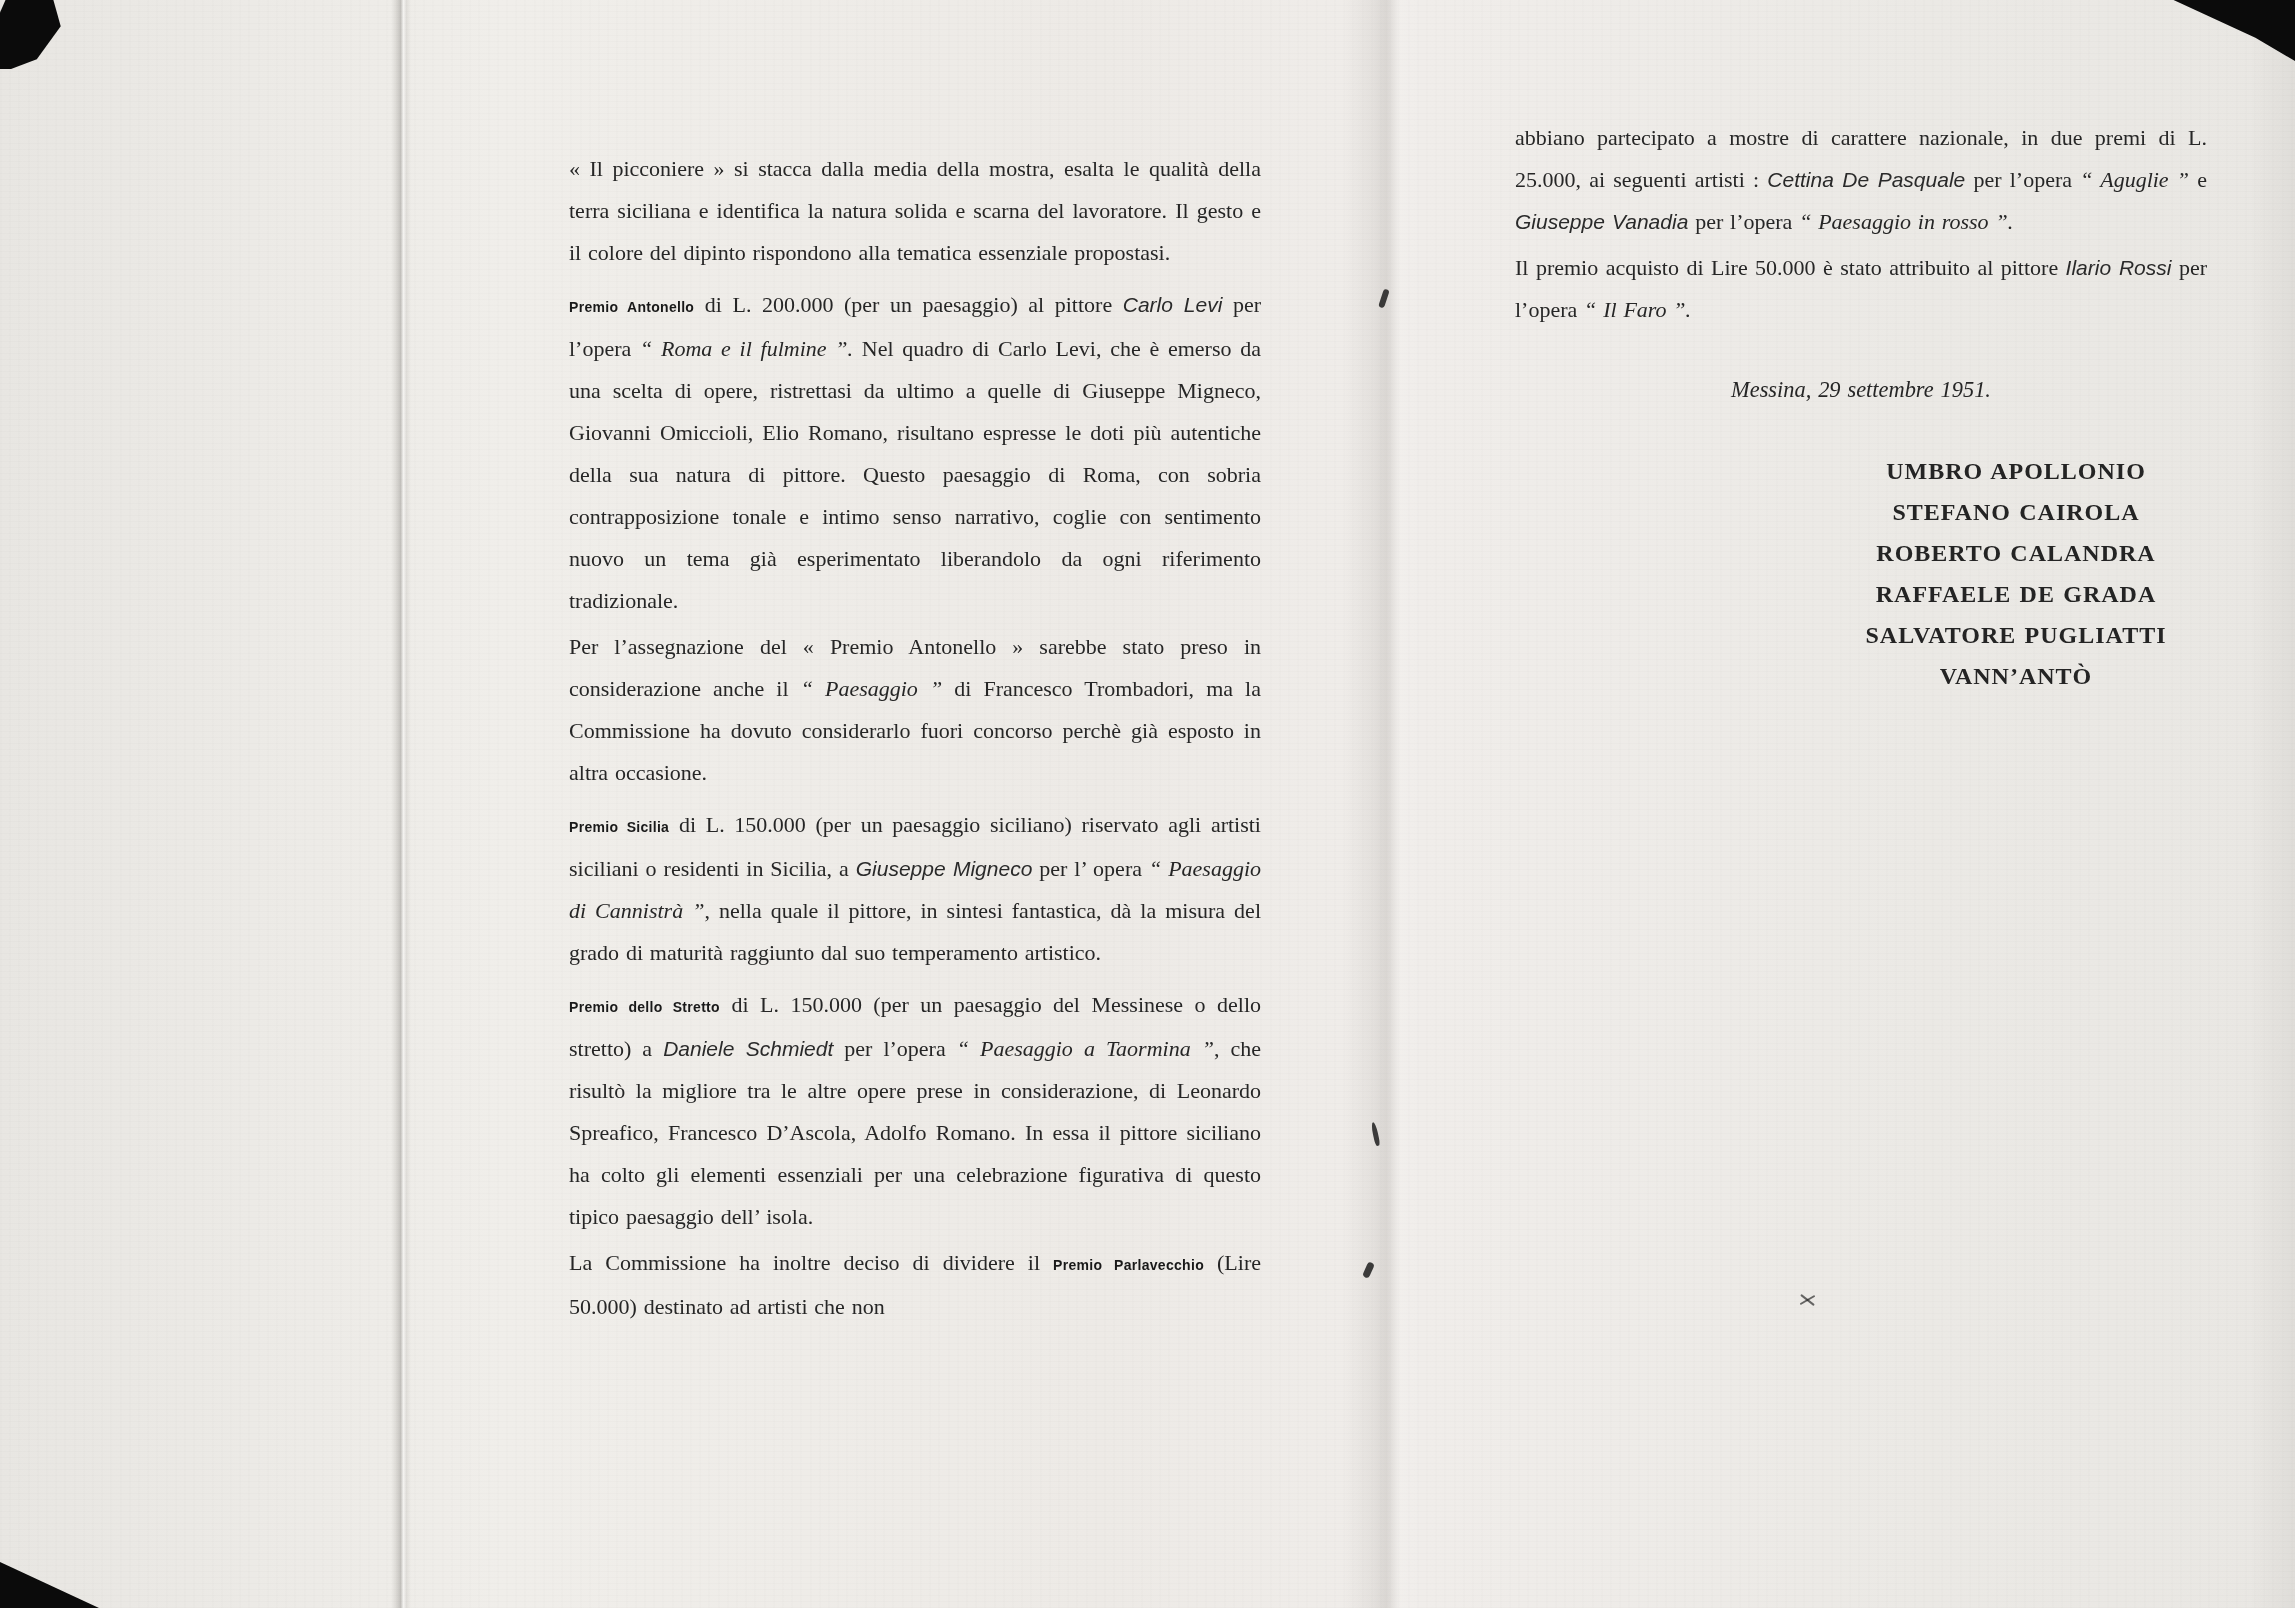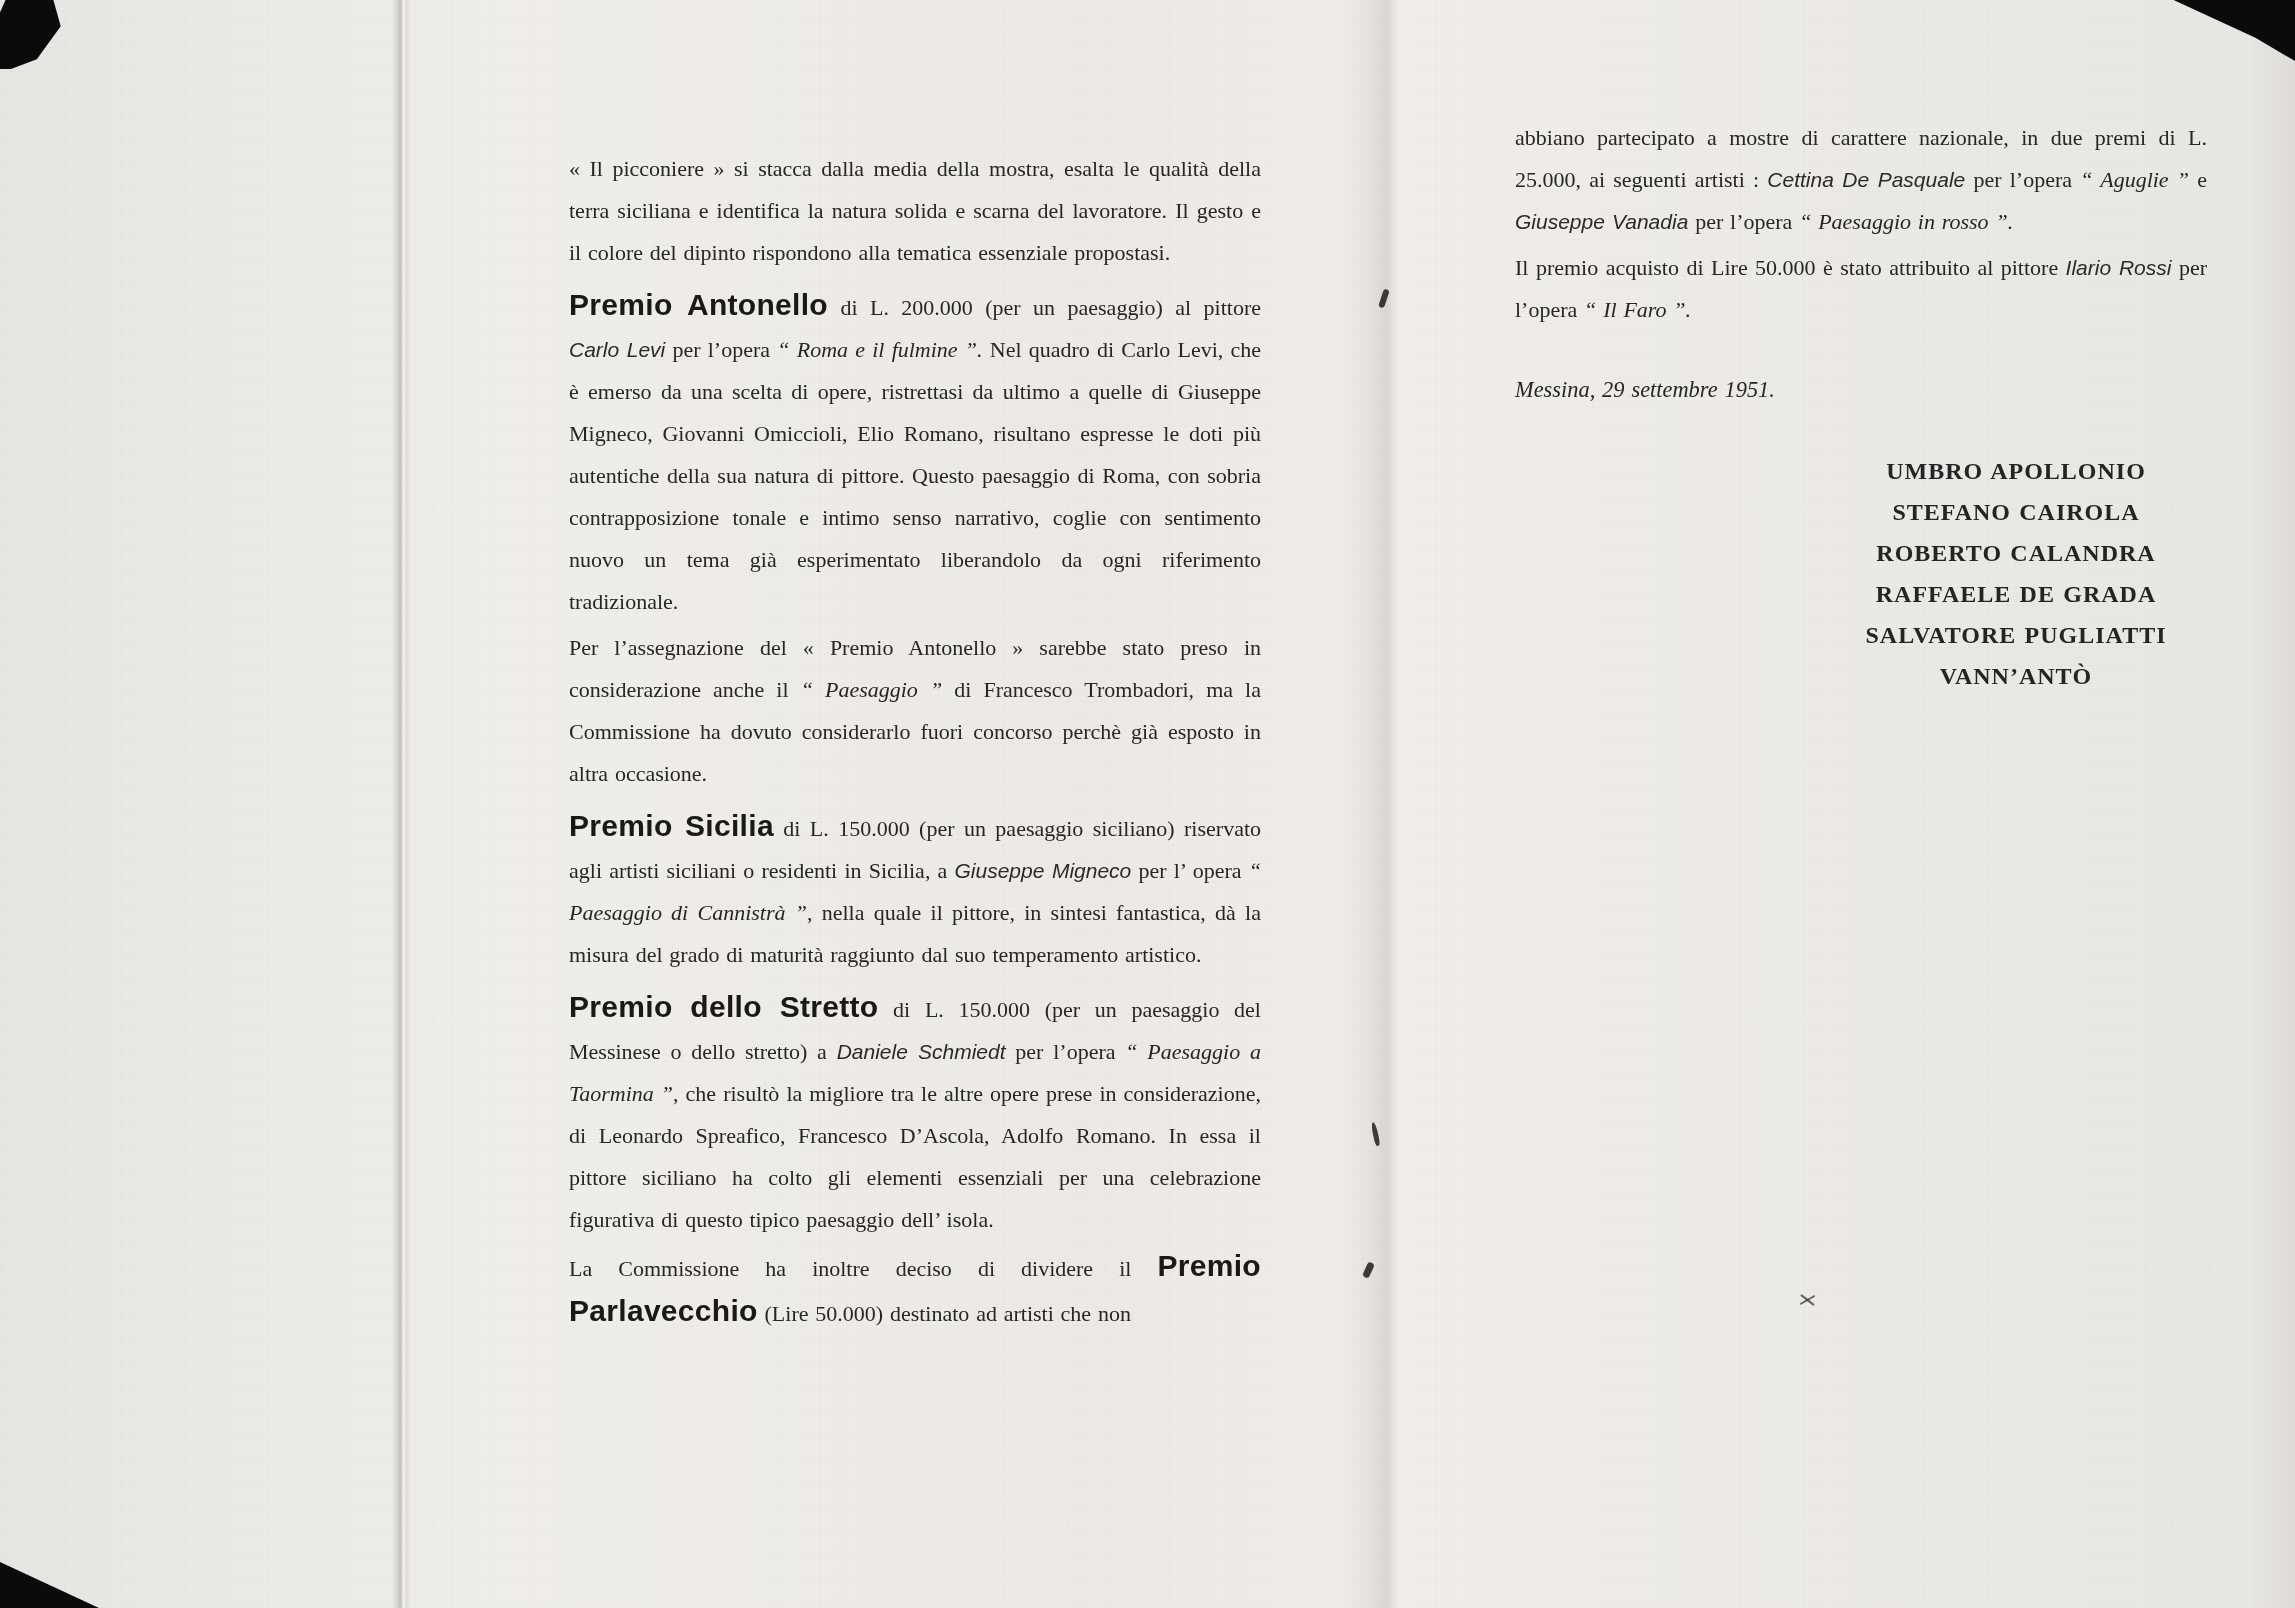--- a/index.html
+++ b/index.html
@@ -57,31 +57,31 @@
     word-spacing: 1.3px;
   }
   .page-text.left  { left: 569px;  top: 148px; width: 692px; }
   .page-text.right { left: 1515px; top: 117px; width: 692px; }
   .para { margin: 0; }
   .para + .para { margin-top: 4px; }
   .para.lead { margin-top: 10px; }
   .seg-normal { font-family: "Liberation Serif", serif; }
   .seg-bold {
     font-family: "Liberation Sans", sans-serif;
-    font-weight: 700; font-size: 30px; letter-spacing: 0.3px; color: #191919;
+    font-weight: 700; font-size: 14px; letter-spacing: 0.3px; color: #191919;
   }
   .seg-sans { font-family: "Liberation Sans", sans-serif; font-size: 21px; color: #2a2a2a; font-style: italic; }
   .seg-italic { font-style: italic; }
   .dateline {
     margin-top: 38px;
     font-style: italic;
     font-size: 22.4px;
     line-height: 42px;
     color: #262626;
-    text-align: left;
+    text-align: center;
   }
   .signatories {
     margin-top: 40px;
     margin-left: 310px;
     text-align: center;
   }
   .signatory {
     font-family: "Liberation Serif", serif;
     font-weight: 700;
     font-size: 24px;

